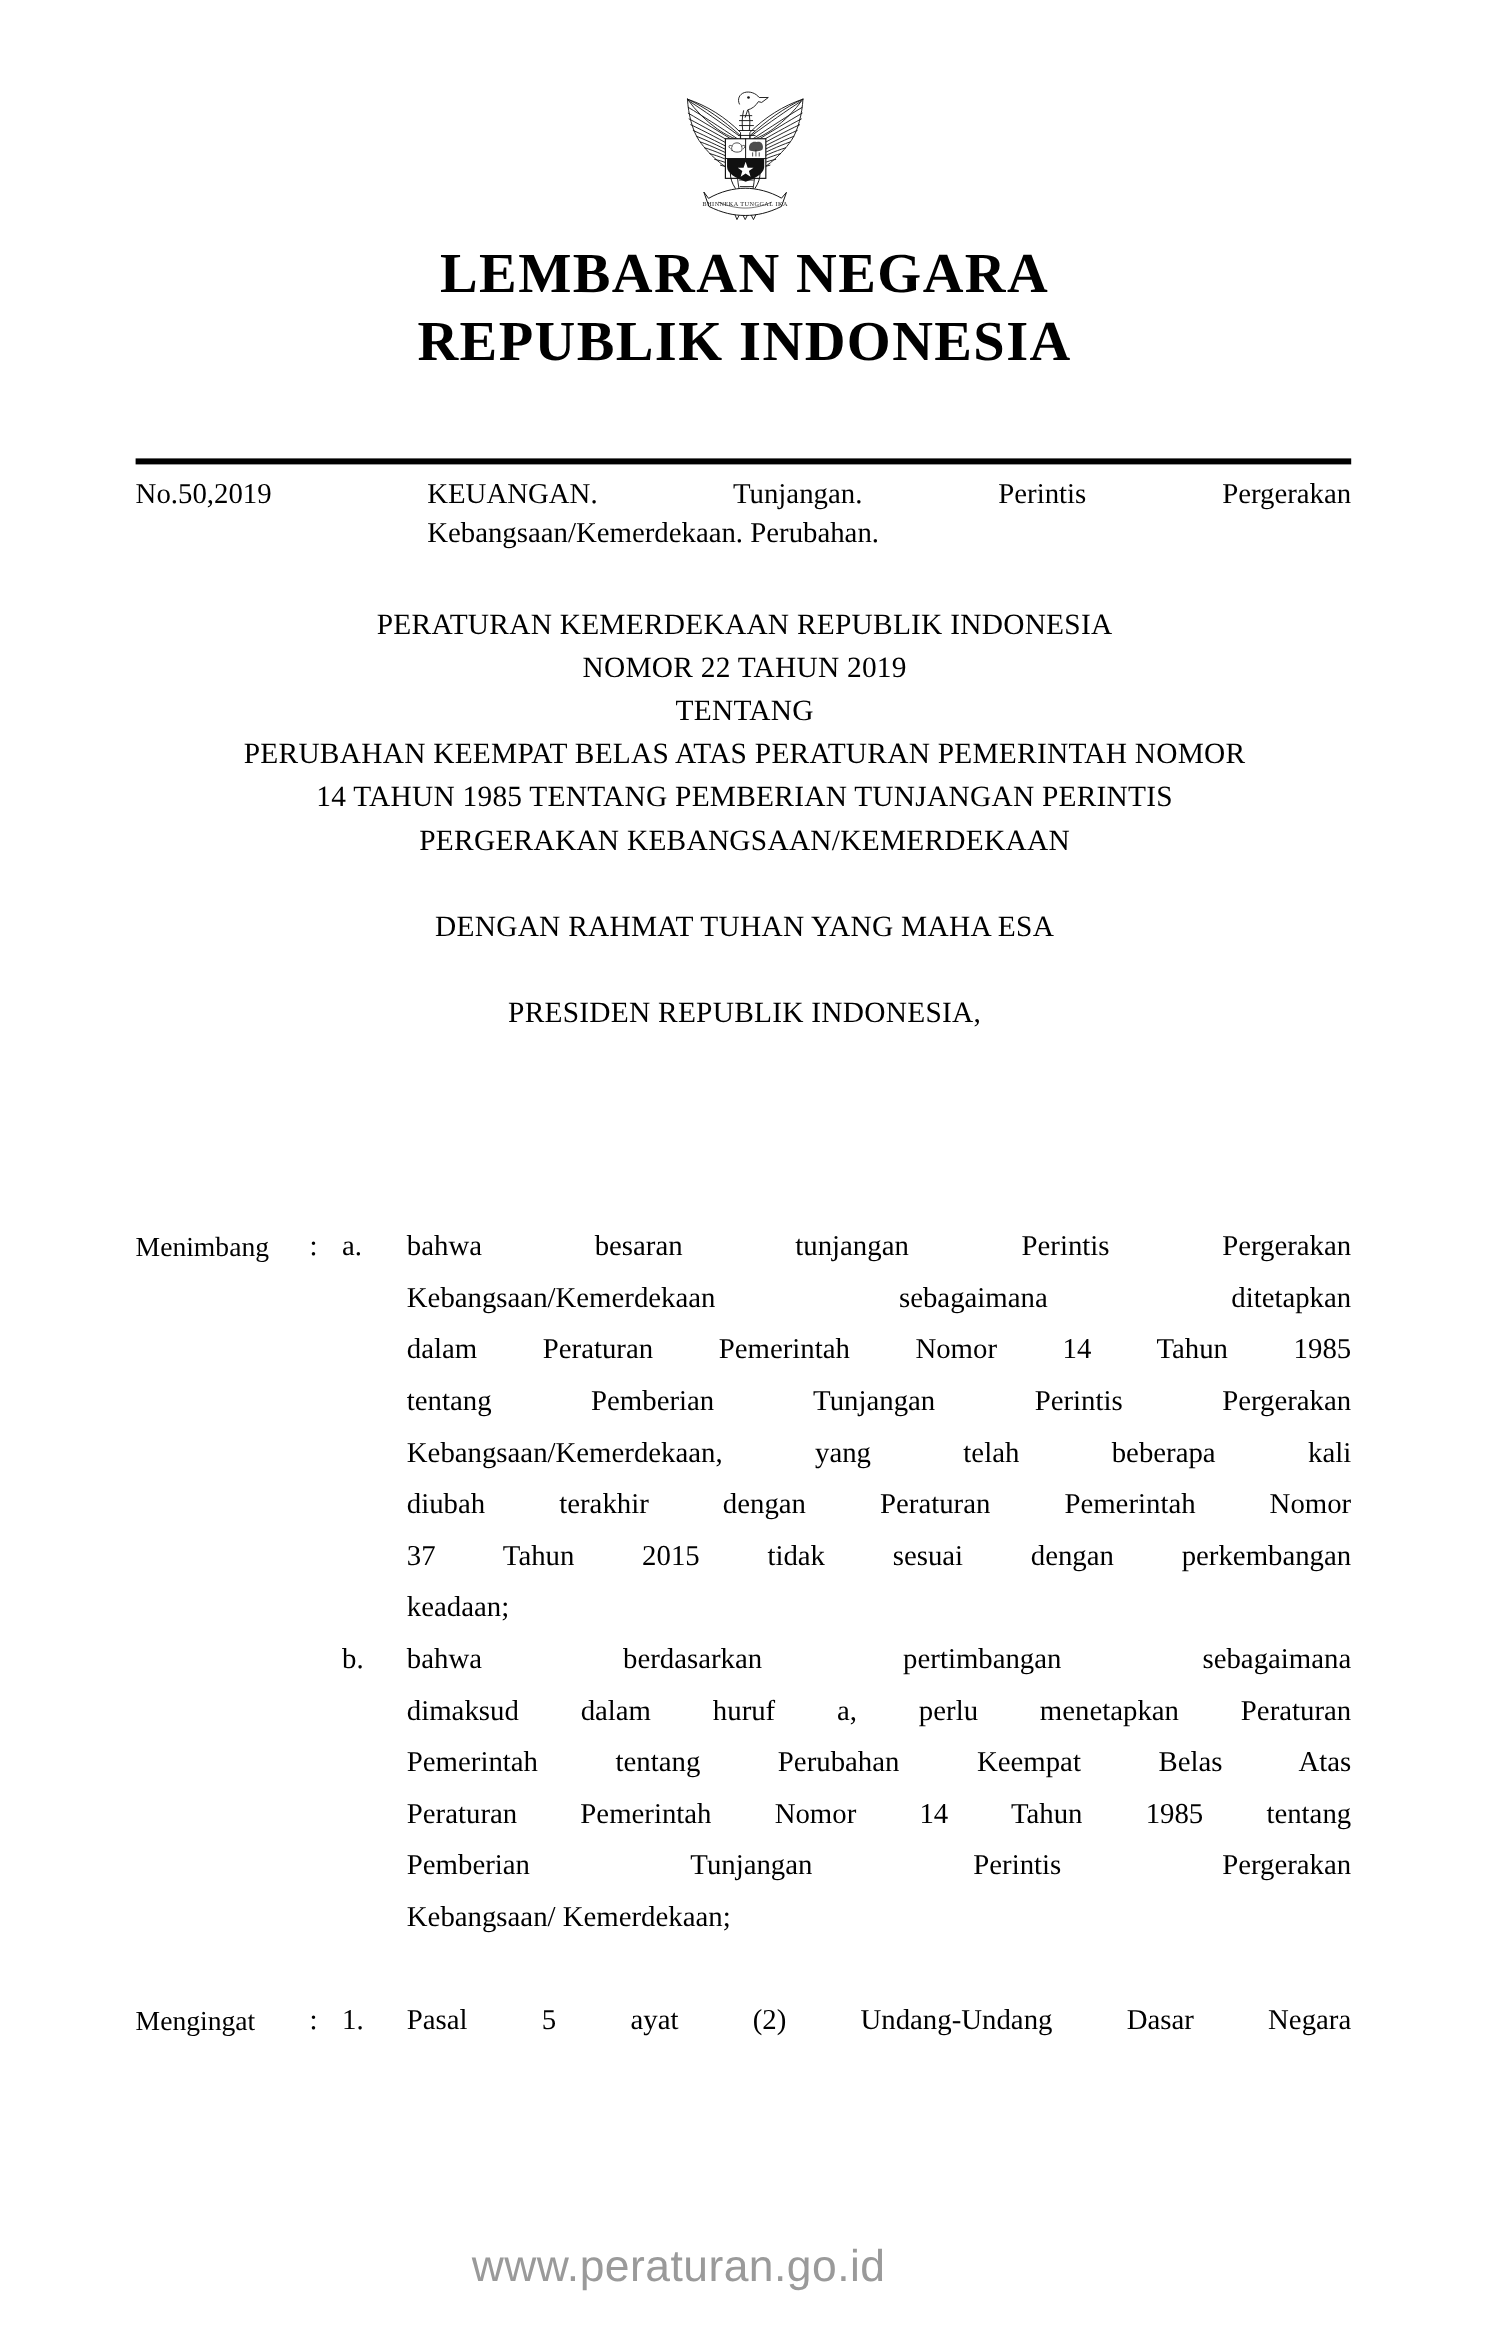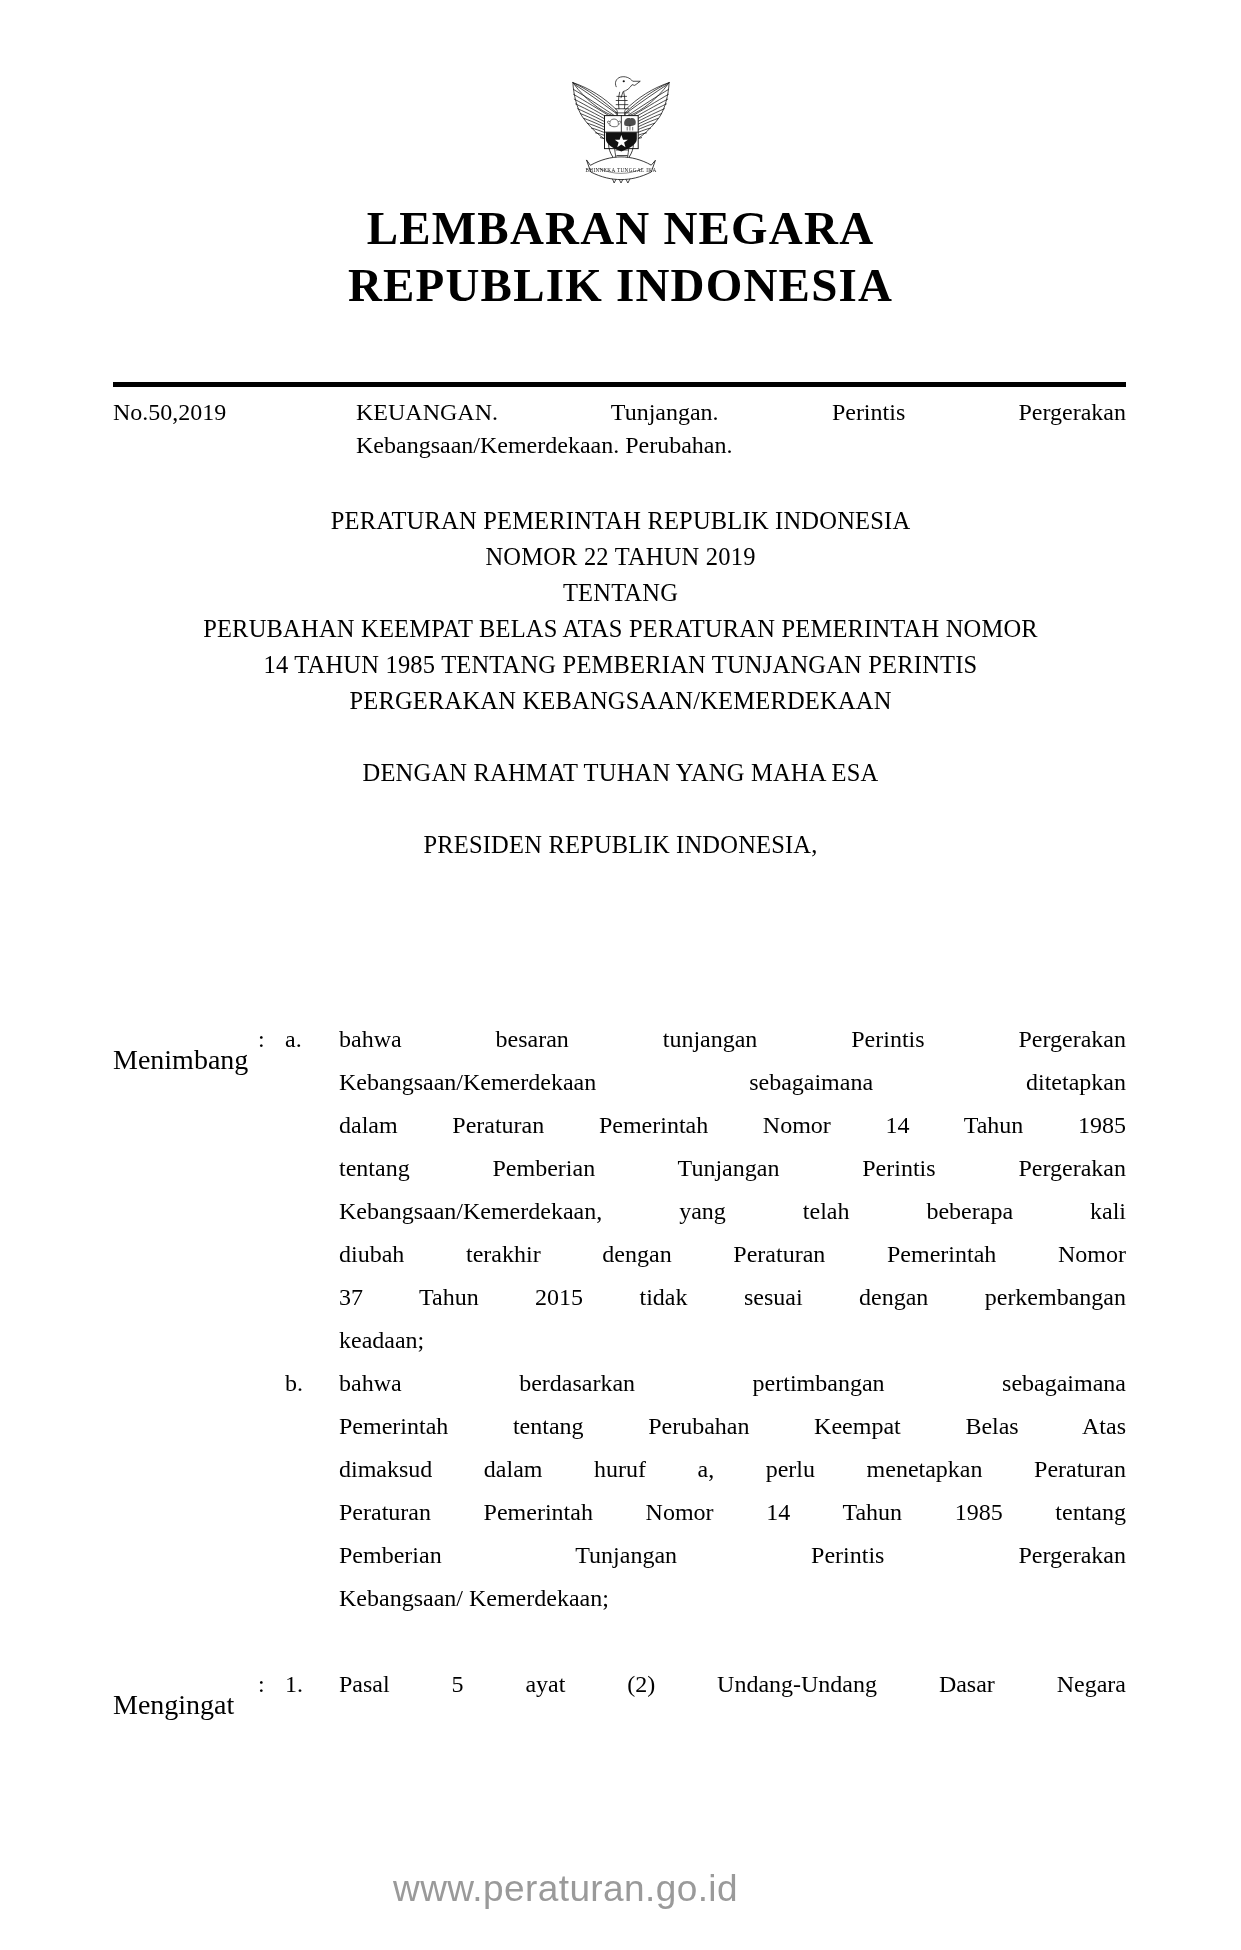--- a/index.html
+++ b/index.html
@@ -117,23 +117,22 @@
     width: 1013px;
   }
   .clause {
     display: flex;
     align-items: flex-start;
     width: 100%;
   }
   .clause-label {
     flex: 0 0 145px;
     width: 145px;
-    font-size: 28px;
+    font-size: 23px;
     line-height: 43px;
-    margin-top: 20px;
   }
   .clause-colon {
     flex: 0 0 27px;
     width: 27px;
     font-size: 24px;
     line-height: 43px;
   }
   .clause-items {
     flex: 1 1 auto;
   }
@@ -269,21 +268,21 @@
 
   <div class="header-row">
     <div class="doc-no">No.50,2019</div>
     <div class="subject">
       <span class="ln">KEUANGAN. Tunjangan. Perintis Pergerakan</span>
       <span class="ln last">Kebangsaan/Kemerdekaan. Perubahan.</span>
     </div>
   </div>
 
   <div class="title-block">
-    <div class="title-line">PERATURAN PEMERINTAH REPUBLIK INDONESIA</div>
+    <div class="title-line">PERATURAN KEMERDEKAAN REPUBLIK INDONESIA</div>
     <div class="title-line">NOMOR 22 TAHUN 2019</div>
     <div class="title-line">TENTANG</div>
     <div class="title-line">PERUBAHAN KEEMPAT BELAS ATAS PERATURAN PEMERINTAH NOMOR</div>
     <div class="title-line">14 TAHUN 1985 TENTANG PEMBERIAN TUNJANGAN PERINTIS</div>
     <div class="title-line">PERGERAKAN KEBANGSAAN/KEMERDEKAAN</div>
     <div class="gap-sm"></div>
     <div class="title-line">DENGAN RAHMAT TUHAN YANG MAHA ESA</div>
     <div class="gap-sm"></div>
     <div class="title-line">PRESIDEN REPUBLIK INDONESIA,</div>
   </div>
@@ -306,22 +305,22 @@
             <span class="ln">diubah terakhir dengan Peraturan Pemerintah Nomor</span>
             <span class="ln">37 Tahun 2015 tidak sesuai dengan perkembangan</span>
             <span class="ln last">keadaan;</span>
           </div>
         </div>
 
         <div class="item">
           <div class="item-marker">b.</div>
           <div class="item-text">
             <span class="ln">bahwa berdasarkan pertimbangan sebagaimana</span>
+            <span class="ln">dimaksud dalam huruf a, perlu menetapkan Peraturan</span>
             <span class="ln">Pemerintah tentang Perubahan Keempat Belas Atas</span>
-            <span class="ln">dimaksud dalam huruf a, perlu menetapkan Peraturan</span>
             <span class="ln">Peraturan Pemerintah Nomor 14 Tahun 1985 tentang</span>
             <span class="ln">Pemberian Tunjangan Perintis Pergerakan</span>
             <span class="ln last">Kebangsaan/ Kemerdekaan;</span>
           </div>
         </div>
 
       </div>
     </div>
 
     <div class="spacer-block"></div>

